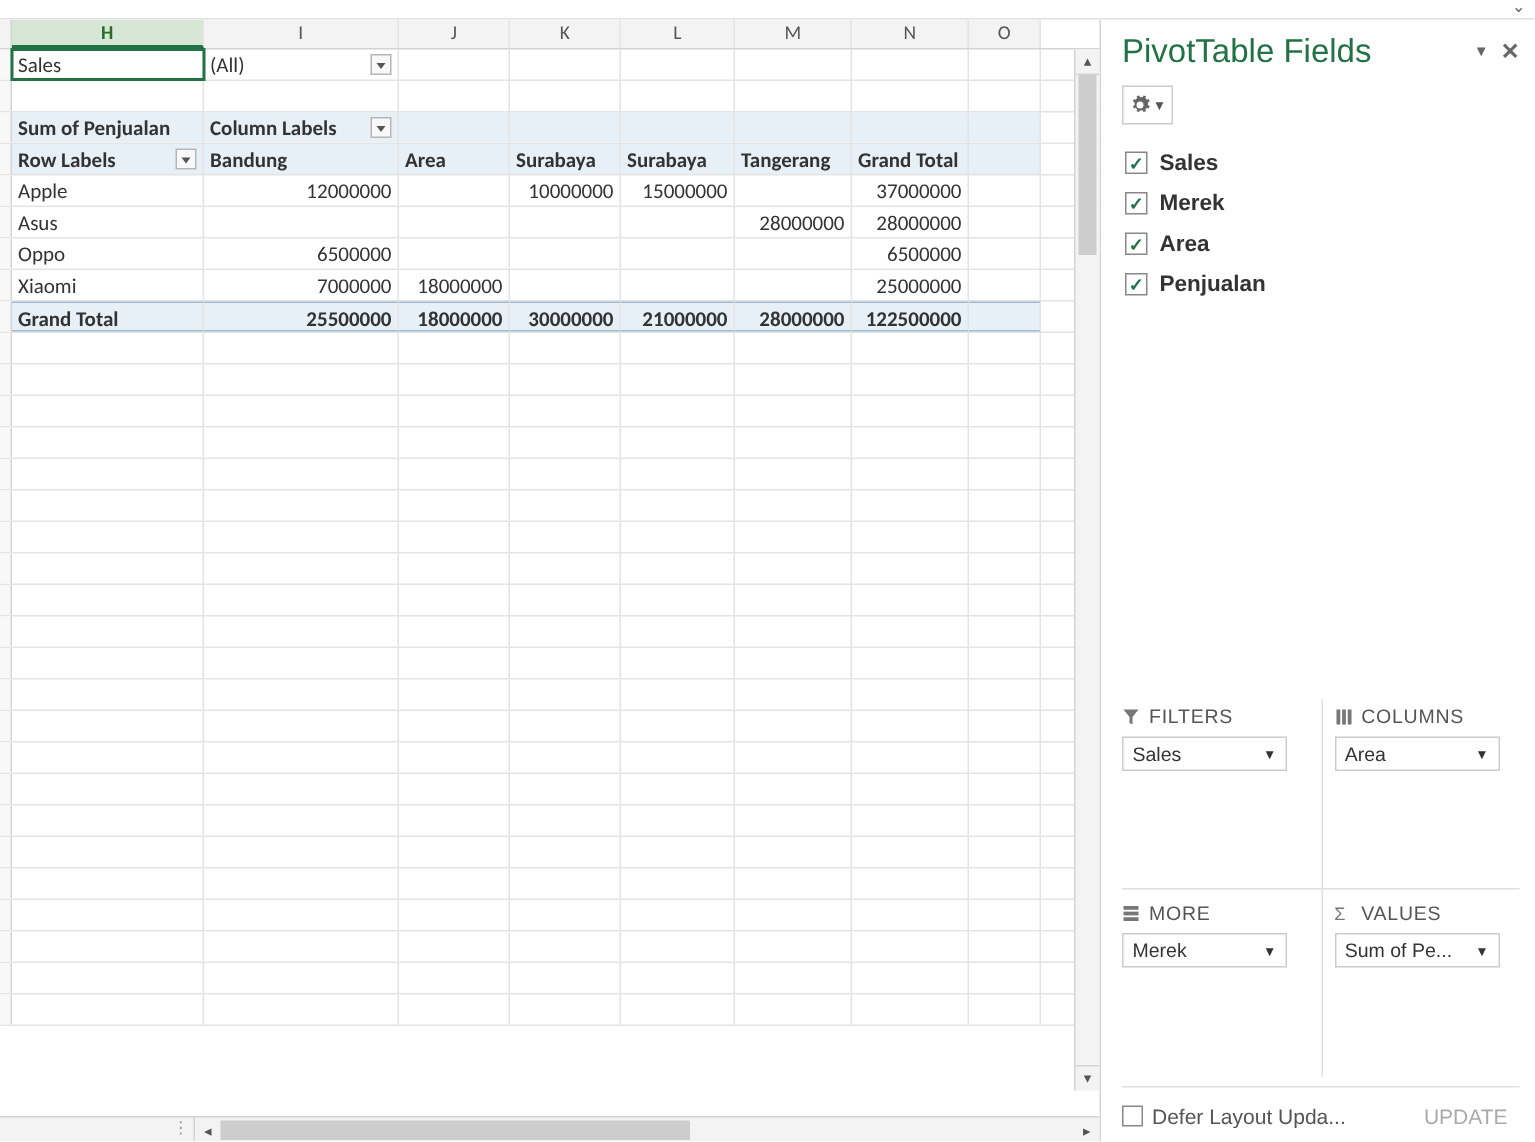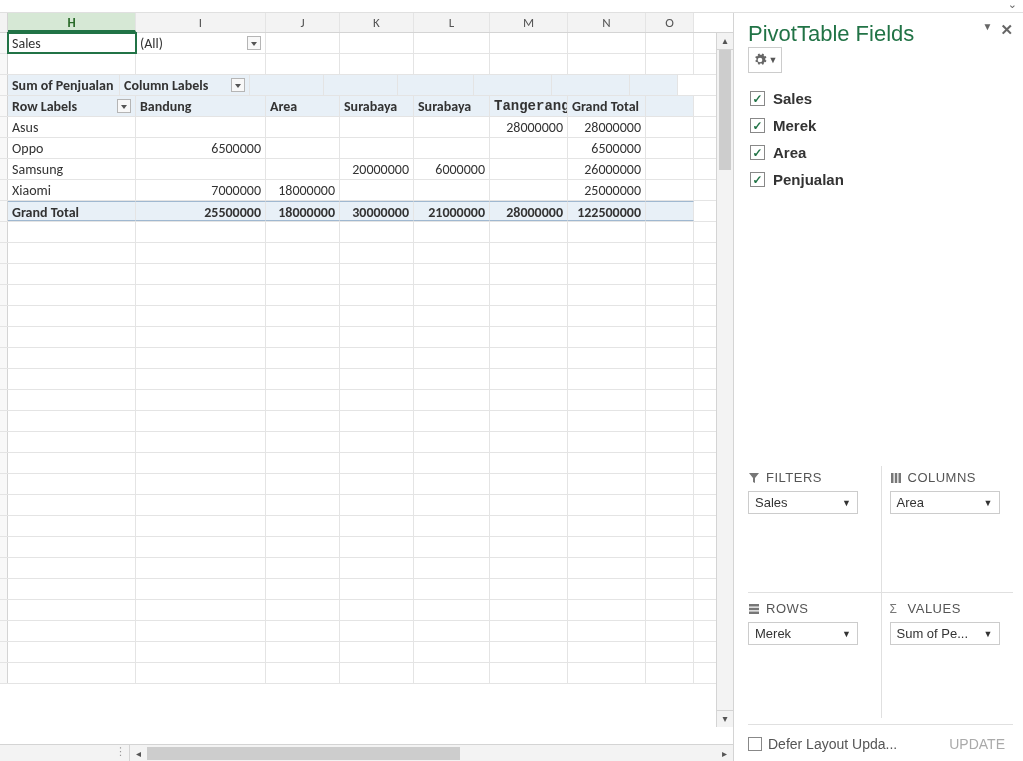--- a/index.html
+++ b/index.html
@@ -180,21 +180,22 @@
   flex: 1;
   background: #fff;
   border-left: 1px solid #d4d4d4;
   padding: 8px 10px 6px 14px;
   display: flex;
   flex-direction: column;
   font-family: "Segoe UI", Arial, sans-serif;
 }
 .pane-title-row {
   display: flex;
-  align-items: flex-start;
+  align-items: center;
+  margin-bottom: 10px;
 }
 .pane-title {
   font-size: 22px;
   color: #217346;
   font-weight: 300;
   flex: 1;
 }
 .pane-title-row .tmenu { font-size:10px; color:#666; margin-right:8px; cursor:pointer;}
 .pane-title-row .close { font-size: 15px; color: #666; cursor:pointer; font-weight:bold;}
 .pane-sub {
@@ -312,38 +313,49 @@
             <div class="cell" style="width: 130px;"></div>
             <div class="cell" style="width: 74px;"></div>
             <div class="cell" style="width: 74px;"></div>
             <div class="cell" style="width: 76px;"></div>
             <div class="cell" style="width: 78px;"></div>
             <div class="cell" style="width: 78px;"></div>
             <div class="cell" style="width: 48px;"></div>
           </div>
           <div class="row header1">
             <div class="rowhead"></div>
-            <div class="cell" style="width: 112px;">Sum of Penjualan</div>
+            <div class="cell" style="width: 128px;">Sum of Penjualan</div>
             <div class="cell" style="width: 130px;">Column Labels<span class="filter-dd"></span></div>
             <div class="cell" style="width: 74px;"></div>
             <div class="cell" style="width: 74px;"></div>
             <div class="cell" style="width: 76px;"></div>
             <div class="cell" style="width: 78px;"></div>
             <div class="cell" style="width: 78px;"></div>
             <div class="cell" style="width: 48px;"></div>
           </div>
           <div class="row header2">
             <div class="rowhead"></div>
             <div class="cell" style="width: 128px;">Row Labels<span class="filter-dd"></span></div>
             <div class="cell" style="width: 130px;">Bandung</div>
             <div class="cell" style="width: 74px;">Area</div>
             <div class="cell" style="width: 74px;">Surabaya</div>
             <div class="cell" style="width: 76px;">Surabaya</div>
-            <div class="cell" style="width: 78px; font-family: Liberation Mono, monospace;">Tangerang</div>
+            <div class="cell" style="width: 78px;">Tangerang</div>
             <div class="cell" style="width: 78px;">Grand Total</div>
+            <div class="cell" style="width: 48px;"></div>
+          </div>
+          <div class="row ">
+            <div class="rowhead"></div>
+            <div class="cell" style="width: 128px;">Apple</div>
+            <div class="cell num" style="width: 130px;">12000000</div>
+            <div class="cell num" style="width: 74px;"></div>
+            <div class="cell num" style="width: 74px;">10000000</div>
+            <div class="cell num" style="width: 76px;">15000000</div>
+            <div class="cell num" style="width: 78px;"></div>
+            <div class="cell num" style="width: 78px;">37000000</div>
             <div class="cell" style="width: 48px;"></div>
           </div>
           <div class="row ">
             <div class="rowhead"></div>
             <div class="cell" style="width: 128px;">Asus</div>
             <div class="cell num" style="width: 130px;"></div>
             <div class="cell num" style="width: 74px;"></div>
             <div class="cell num" style="width: 74px;"></div>
             <div class="cell num" style="width: 76px;"></div>
             <div class="cell num" style="width: 78px;">28000000</div>
@@ -352,31 +364,20 @@
           </div>
           <div class="row ">
             <div class="rowhead"></div>
             <div class="cell" style="width: 128px;">Oppo</div>
             <div class="cell num" style="width: 130px;">6500000</div>
             <div class="cell num" style="width: 74px;"></div>
             <div class="cell num" style="width: 74px;"></div>
             <div class="cell num" style="width: 76px;"></div>
             <div class="cell num" style="width: 78px;"></div>
             <div class="cell num" style="width: 78px;">6500000</div>
-            <div class="cell" style="width: 48px;"></div>
-          </div>
-          <div class="row ">
-            <div class="rowhead"></div>
-            <div class="cell" style="width: 128px;">Samsung</div>
-            <div class="cell num" style="width: 130px;"></div>
-            <div class="cell num" style="width: 74px;"></div>
-            <div class="cell num" style="width: 74px;">20000000</div>
-            <div class="cell num" style="width: 76px;">6000000</div>
-            <div class="cell num" style="width: 78px;"></div>
-            <div class="cell num" style="width: 78px;">26000000</div>
             <div class="cell" style="width: 48px;"></div>
           </div>
           <div class="row ">
             <div class="rowhead"></div>
             <div class="cell" style="width: 128px;">Xiaomi</div>
             <div class="cell num" style="width: 130px;">7000000</div>
             <div class="cell num" style="width: 74px;">18000000</div>
             <div class="cell num" style="width: 74px;"></div>
             <div class="cell num" style="width: 76px;"></div>
             <div class="cell num" style="width: 78px;"></div>
@@ -713,21 +714,21 @@
             <span class="pdd">▼</span>
           </div>
       </div>
       <div class="area-box">
         <div class="area-title">
             <span class="aicon"><svg viewBox="0 0 12 12">
                 <rect x="1" y="1" width="10" height="2.5" fill="#777"></rect>
                 <rect x="1" y="4.75" width="10" height="2.5" fill="#777"></rect>
                 <rect x="1" y="8.5" width="10" height="2.5" fill="#777"></rect>
               </svg></span>
-            <span>ROWS</span>
+            <span>MORE</span>
           </div>
         <div class="field-pill">
             <span>Merek</span>
             <span class="pdd">▼</span>
           </div>
       </div>
       <div class="area-box">
         <div class="area-title">
             <span class="aicon" style="font-size:12px;color:#777;line-height:12px;">Σ</span>
             <span>VALUES</span>

